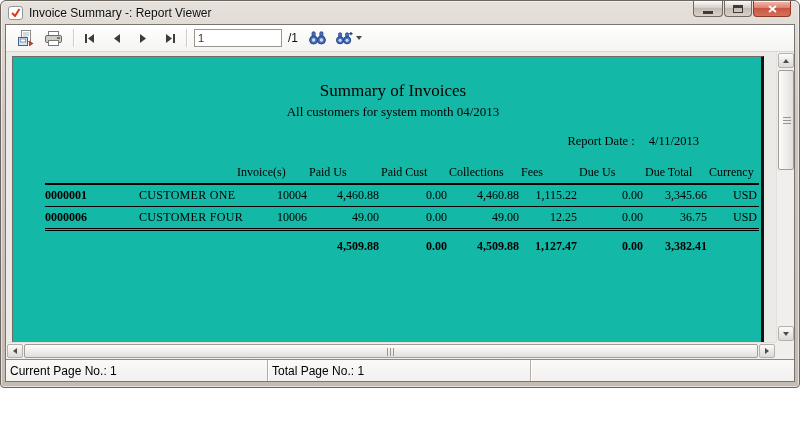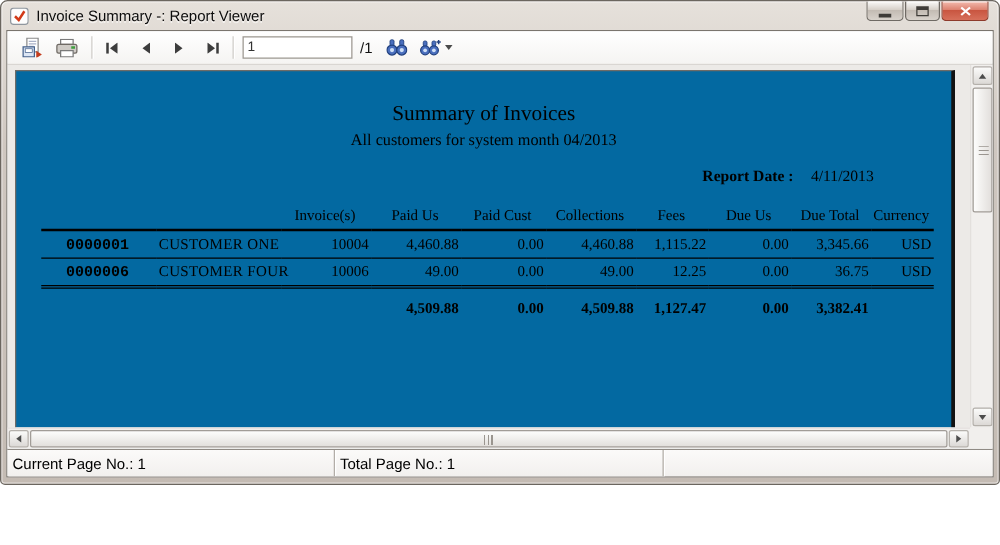--- a/index.html
+++ b/index.html
@@ -46,35 +46,36 @@
     width:88px; height:18px; border:1px solid #9b9democ; border:1px solid #9b968f; background:#fff;
     font-family:"Liberation Sans", sans-serif; font-size:11px; color:#333; padding:0 3px; margin:0 4px 0 2px;
   }
   .page-total{ font-size:12px; color:#111; margin:0 6px 0 2px; }
   .caret{ width:0; height:0; border-left:3.5px solid transparent; border-right:3.5px solid transparent; border-top:4px solid #4a4a4a; margin-left:3px; }
 
   
   .viewport{ position:relative; flex:1 1 auto; background:#eceae7; overflow:hidden; }
   .page{
     position:absolute; left:6px; top:4px; right:30px; bottom:17px;
-    background:#0369a1; border-left:1px solid #6f6b66; border-top:1px solid #6f6b66; border-right:3px solid #121212;
+    background:#14b8a6; border-left:1px solid #6f6b66; border-top:1px solid #6f6b66; border-right:3px solid #121212;
     overflow:hidden;
+    padding-left:12px;
   }
 
   
   .report{ font-family:"Liberation Serif", serif; color:#000; }
   .r-title{ text-align:center; margin-top:24px; font-size:17px; }
   .r-sub{ text-align:center; margin-top:3px; font-size:13px; }
   .r-daterow{ text-align:right; padding-right:62px; margin-top:14px; font-size:12.5px; }
-  .r-datelabel{ margin-right:14px;font-weight:bold; }
+  .r-datelabel{ margin-right:14px; }
   table.rpt{ border-collapse:collapse; table-layout:fixed; margin:16px 16px 0 20px; width:714px; font-size:12px; }
-  table.rpt th{ font-weight:normal; text-align:center; padding:0 2px 3px 0; }
+  table.rpt th{ font-weight:normal; text-align:left; padding:0 2px 3px 0; }
   table.rpt th.c-acct, table.rpt th.c-cust{ text-align:left; }
   table.rpt td{ padding:3px 2px 3px 0; text-align:right; white-space:nowrap; }
-  table.rpt td.c-acct{ text-align:center; font-weight:bold;font-family:Liberation Mono, monospace; }
+  table.rpt td.c-acct{ text-align:left; font-weight:bold; }
   table.rpt td.c-cust{ text-align:right; padding-left:2px; letter-spacing:.3px; }
   tr.hdr th{ border-bottom:2px solid #000; }
   tr.r1 td{ border-bottom:1px solid #000; }
   tr.r2 td{ border-bottom:3px double #000; }
   tr.tot td{ padding-top:8px; font-weight:bold; }
 
   
   .vscroll{ position:absolute; top:0; right:0; bottom:17px; width:18px; background:#f1efed; border-left:1px solid #e3e0dd; }
   .hscroll{ position:absolute; left:0; right:18px; bottom:0; height:17px; background:#f1efed; border-top:1px solid #e3e0dd; }
   .sb-btn{ position:absolute; background:linear-gradient(#fbfbfa,#dcd9d6); border:1px solid #b4b0ab; border-radius:2px; display:flex; align-items:center; justify-content:center; }

